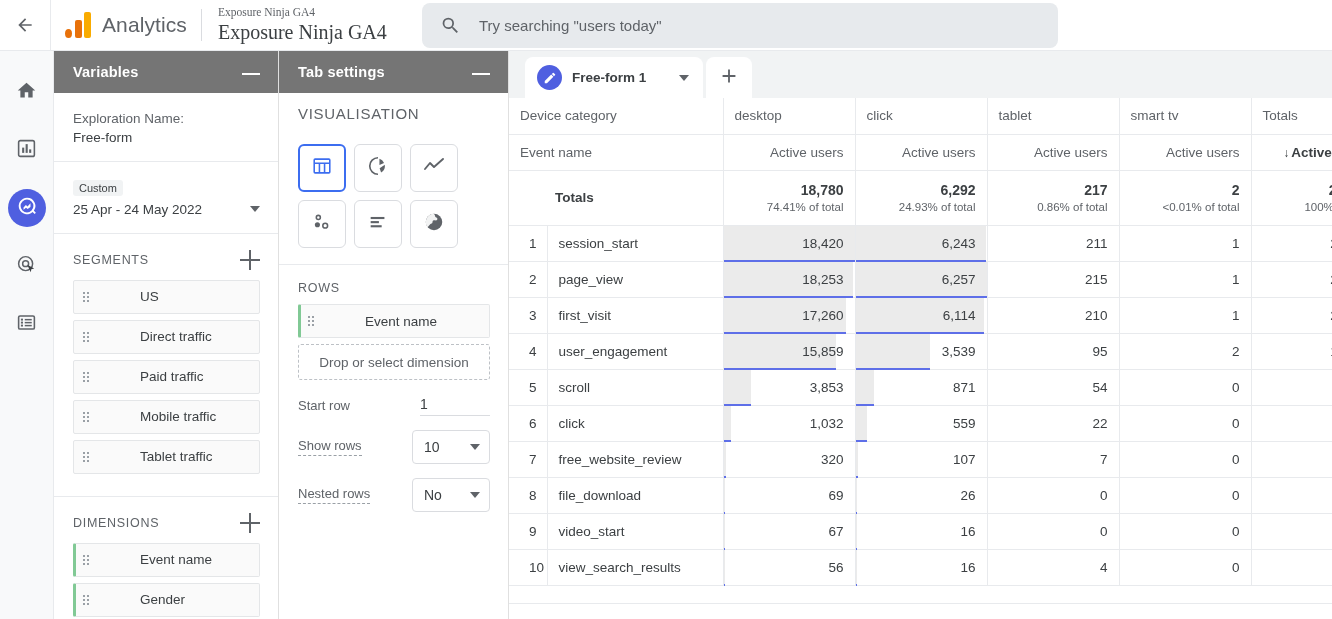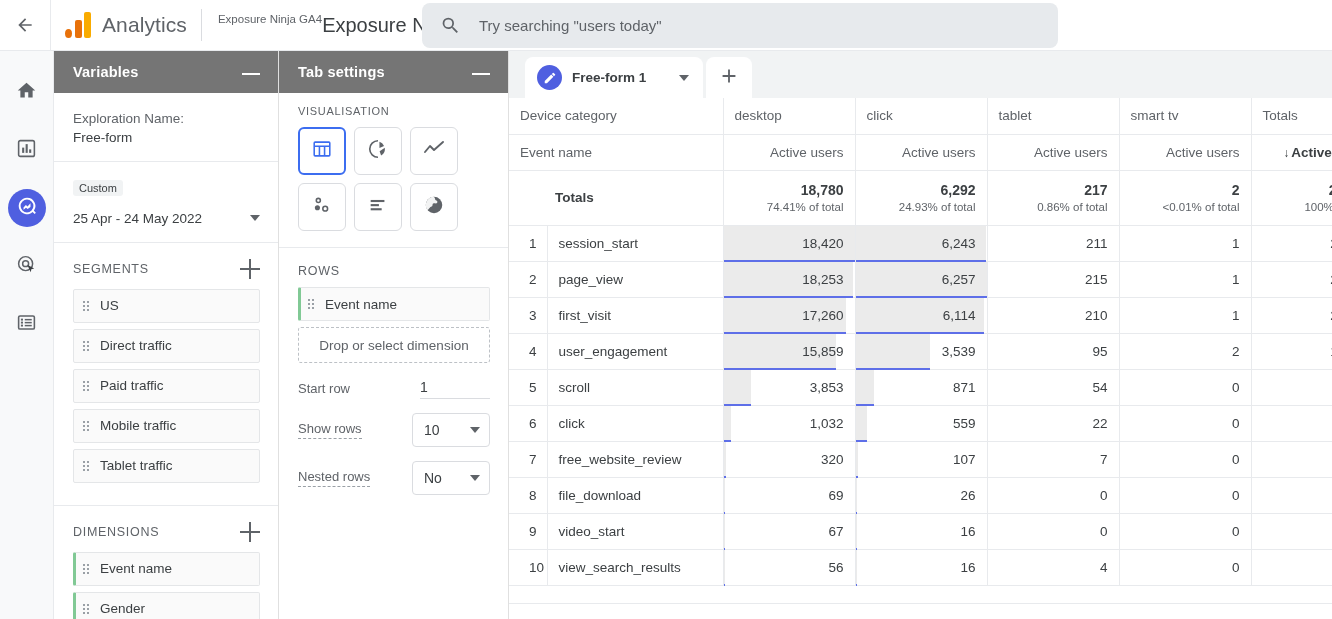--- a/index.html
+++ b/index.html
@@ -35,21 +35,21 @@
   }
   .ga-logo { display: flex; align-items: flex-end; gap: 2.5px; height: 26px; }
   .ga-logo i { display:block; border-radius: 2px; }
   .ga-bar1 { width: 7px; height: 9px;  background:#E8710A; border-radius:50% !important; }
   .ga-bar2 { width: 7px; height: 18px; background:#E8710A; }
   .ga-bar3 { width: 7px; height: 26px; background:#F9AB00; }
   .brand-name {
     font-size: 21px; color: #5f6368; letter-spacing: .1px;
   }
   .divider-v { width:1px; height:32px; background:#dadce0; margin:0 16px 0 14px; }
-  .account-block { display:flex; flex-direction:row; justify-content:flex-end; line-height:1.15; }
+  .account-block { display:flex; flex-direction:column; justify-content:flex-end; line-height:1.15;font-family:Liberation Serif, serif; }
   .account-sub { font-size: 11.5px; color:#5f6368; }
   .account-title { font-size: 20px; color:#3c4043; margin-top:1px; }
 
   .search-wrap {
     position: absolute; left: 422px; top: 3px;
     width: 636px; height: 45px;
     background: #e7eaed;
     border-radius: 8px;
     display: flex; align-items: center;
     padding: 0 18px;
@@ -104,21 +104,21 @@
   }
   .panel-body { height: 608px; overflow:hidden; }
 
   .sec { padding: 16px 18px 16px 19px; border-bottom:1px solid #e8eaed; }
   .sec.nb { border-bottom:none; }
   .label-muted { font-size: 13.5px; color:#5f6368; line-height:1.55; }
   .value-strong { font-size: 13.5px; color:#3c4043; }
 
   .chip-custom {
     display:inline-block; background:#f1f3f4; color:#3c4043;
-    font-size:11px; padding:2px 6px; border-radius:3px; margin-bottom:15px;
+    font-size:11px; padding:2px 6px; border-radius:3px; margin-bottom:6px;
   }
   .daterow { display:flex; align-items:center; justify-content:space-between; }
   .date-text { font-size:13.5px; color:#3c4043; }
   .caret-dn {
     width:0;height:0;border-left:5px solid transparent;border-right:5px solid transparent;
     border-top:6px solid #5f6368; cursor:pointer;
   }
 
   .sec-title-row {
     display:flex; align-items:center; justify-content:space-between;
@@ -130,35 +130,35 @@
     content:""; position:absolute; background:#5f6368;
   }
   .plus-btn:before { left:0; top:9px; width:20px; height:2px; }
   .plus-btn:after { top:0; left:9px; width:2px; height:20px; }
 
   .pill {
     display:flex; align-items:center;
     height:34px; margin-bottom:6px;
     background:#fafafa; border:1px solid #e4e6e8;
     border-radius:2px; padding-left:8px;
-    font-size:13.5px; color:#3c4043; cursor:grab;
+    font-size:13.5px; color:#3c4043; cursor:grab;gap:40px;
   }
   .pill.dim { border-left:3px solid #81C995; padding-left:6px; }
   .grip {
     width:9px; height:14px; margin-right:9px; flex:none;
     background-image:
       radial-gradient(#9aa0a6 0.9px, transparent 1px),
       radial-gradient(#9aa0a6 0.9px, transparent 1px);
     background-size: 4px 4px, 4px 4px;
     background-position: 0 1px, 4px 1px;
     background-repeat: repeat-y, repeat-y;
   }
 
   
-  .vis-label { font-size:11px; color:#5f6368; letter-spacing:.7px; margin-bottom:10px; margin-top:-2px;}
+  .vis-label { font-size:15px; color:#5f6368; letter-spacing:.7px; margin-bottom:22px; margin-top:-2px;}
   .vis-grid { display:grid; grid-template-columns: repeat(3, 48px); gap:8px; }
   .vis-btn {
     width:48px; height:48px;
     border:1px solid #dadce0; border-radius:6px;
     display:flex; align-items:center; justify-content:center;
     cursor:pointer; background:#fff;
   }
   .vis-btn.selected { border:2px solid #3C6DF0; }
   .dashbox {
     border:1px dashed #bdc1c6; border-radius:3px;

